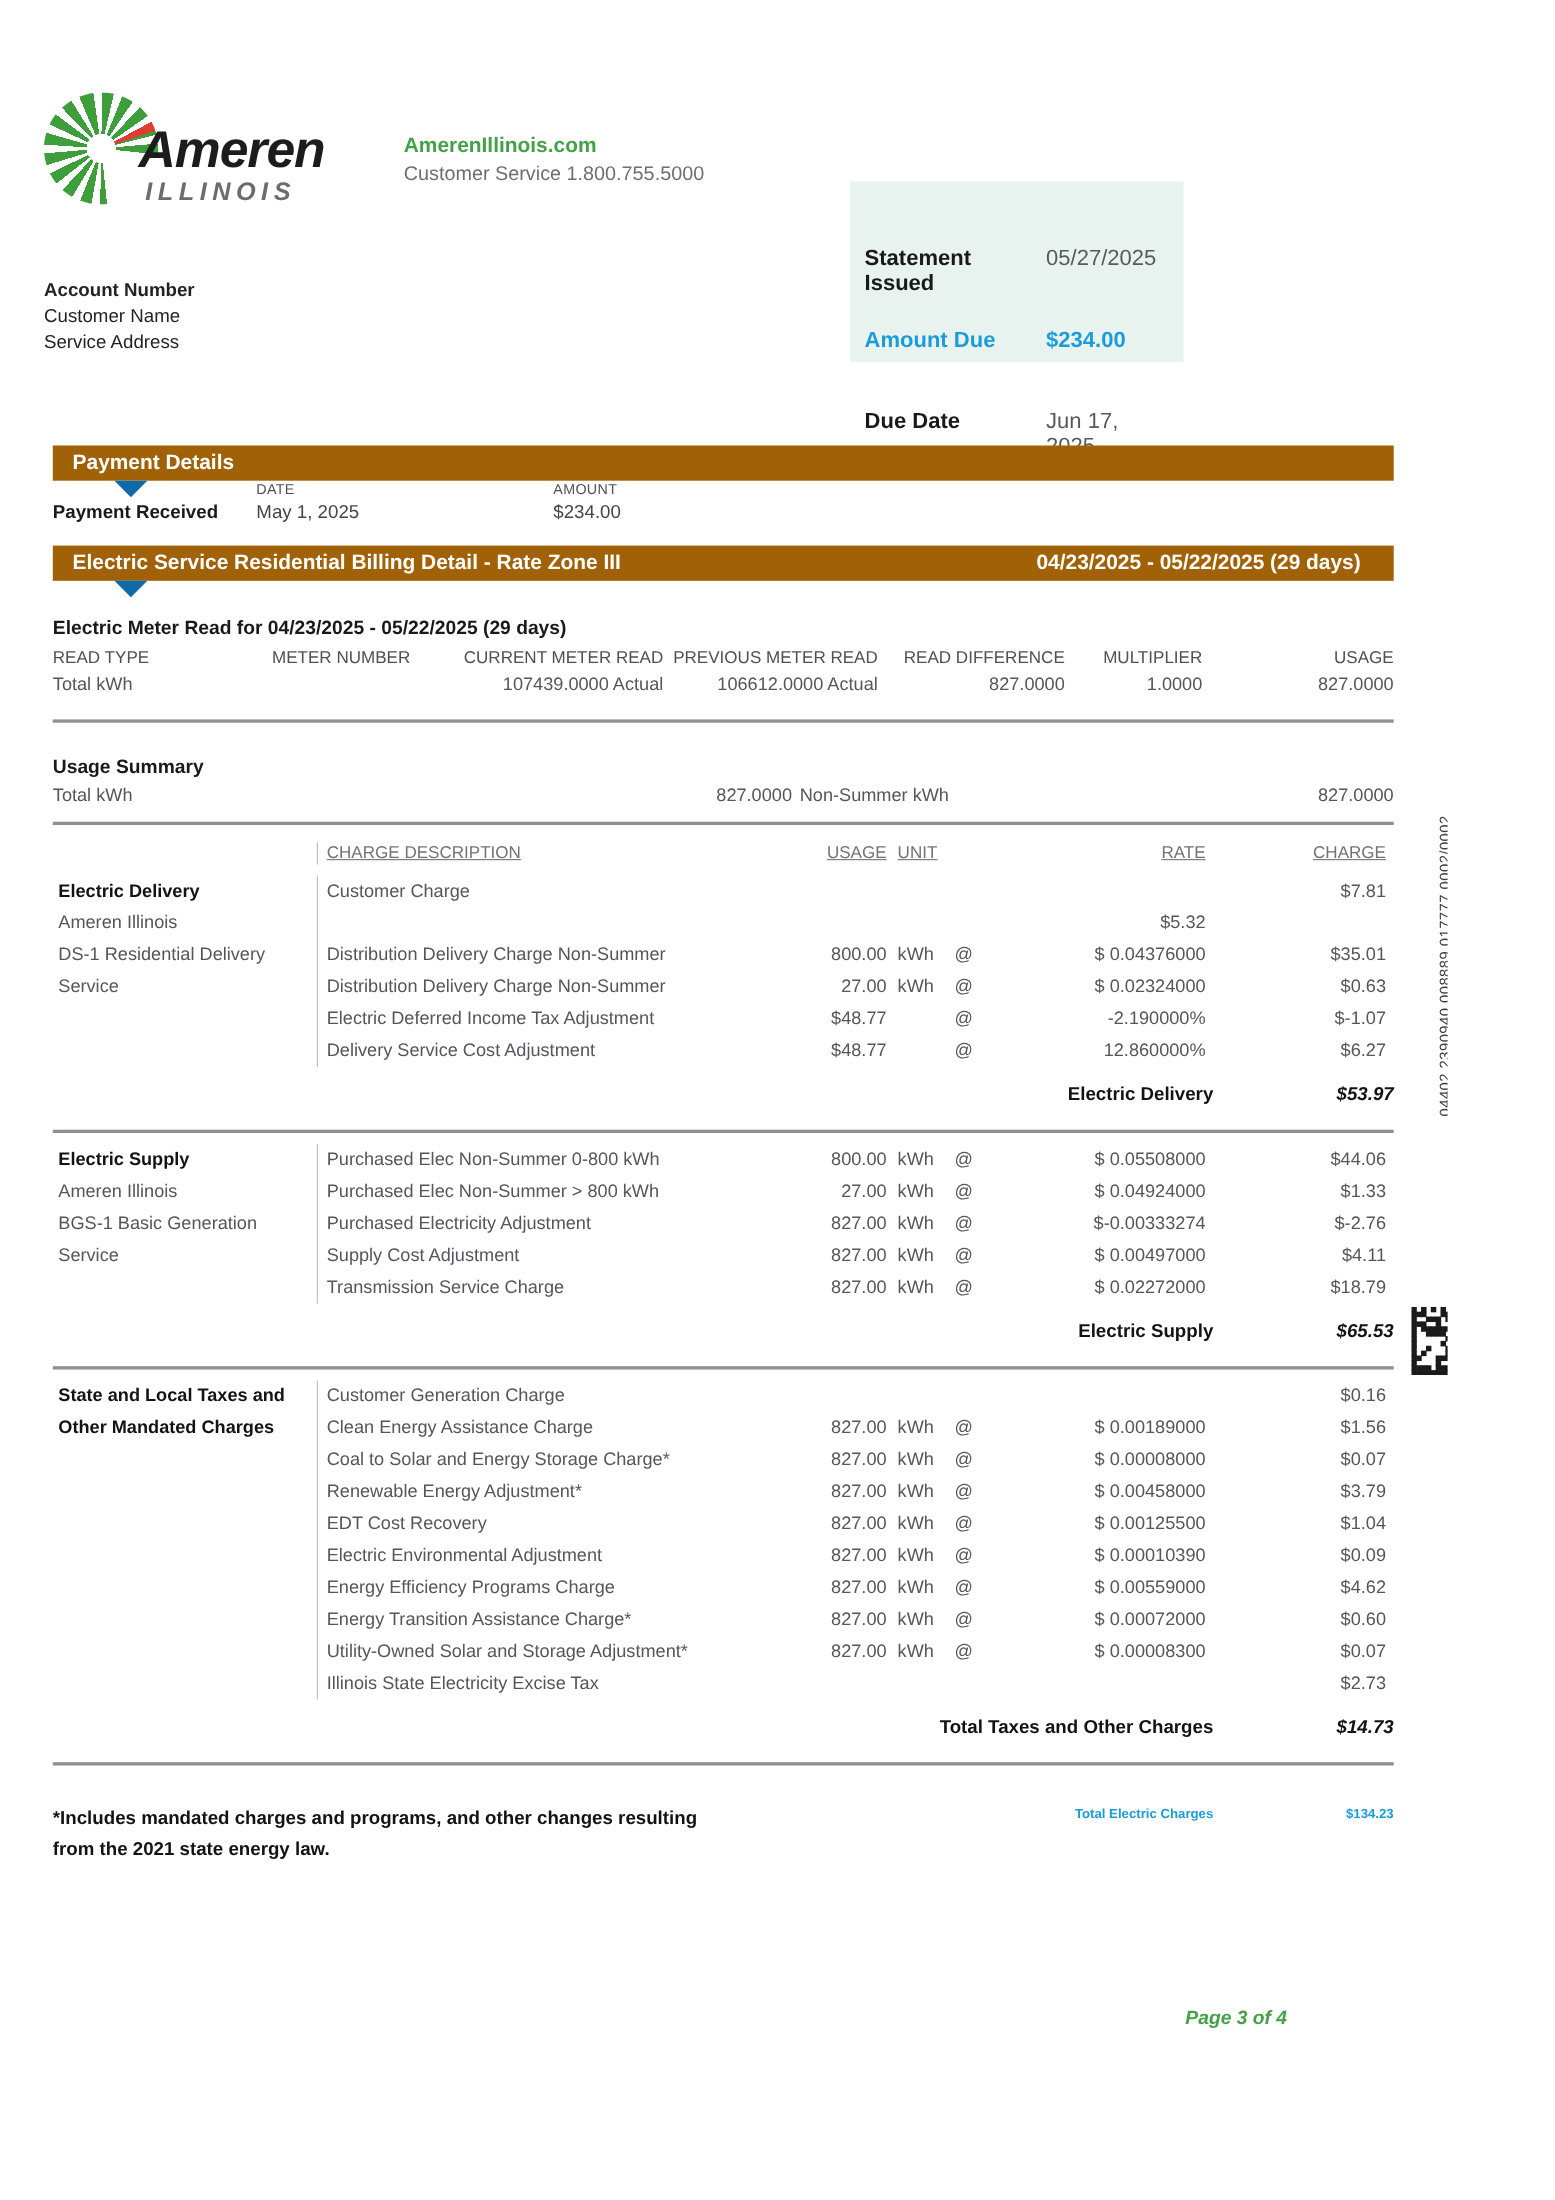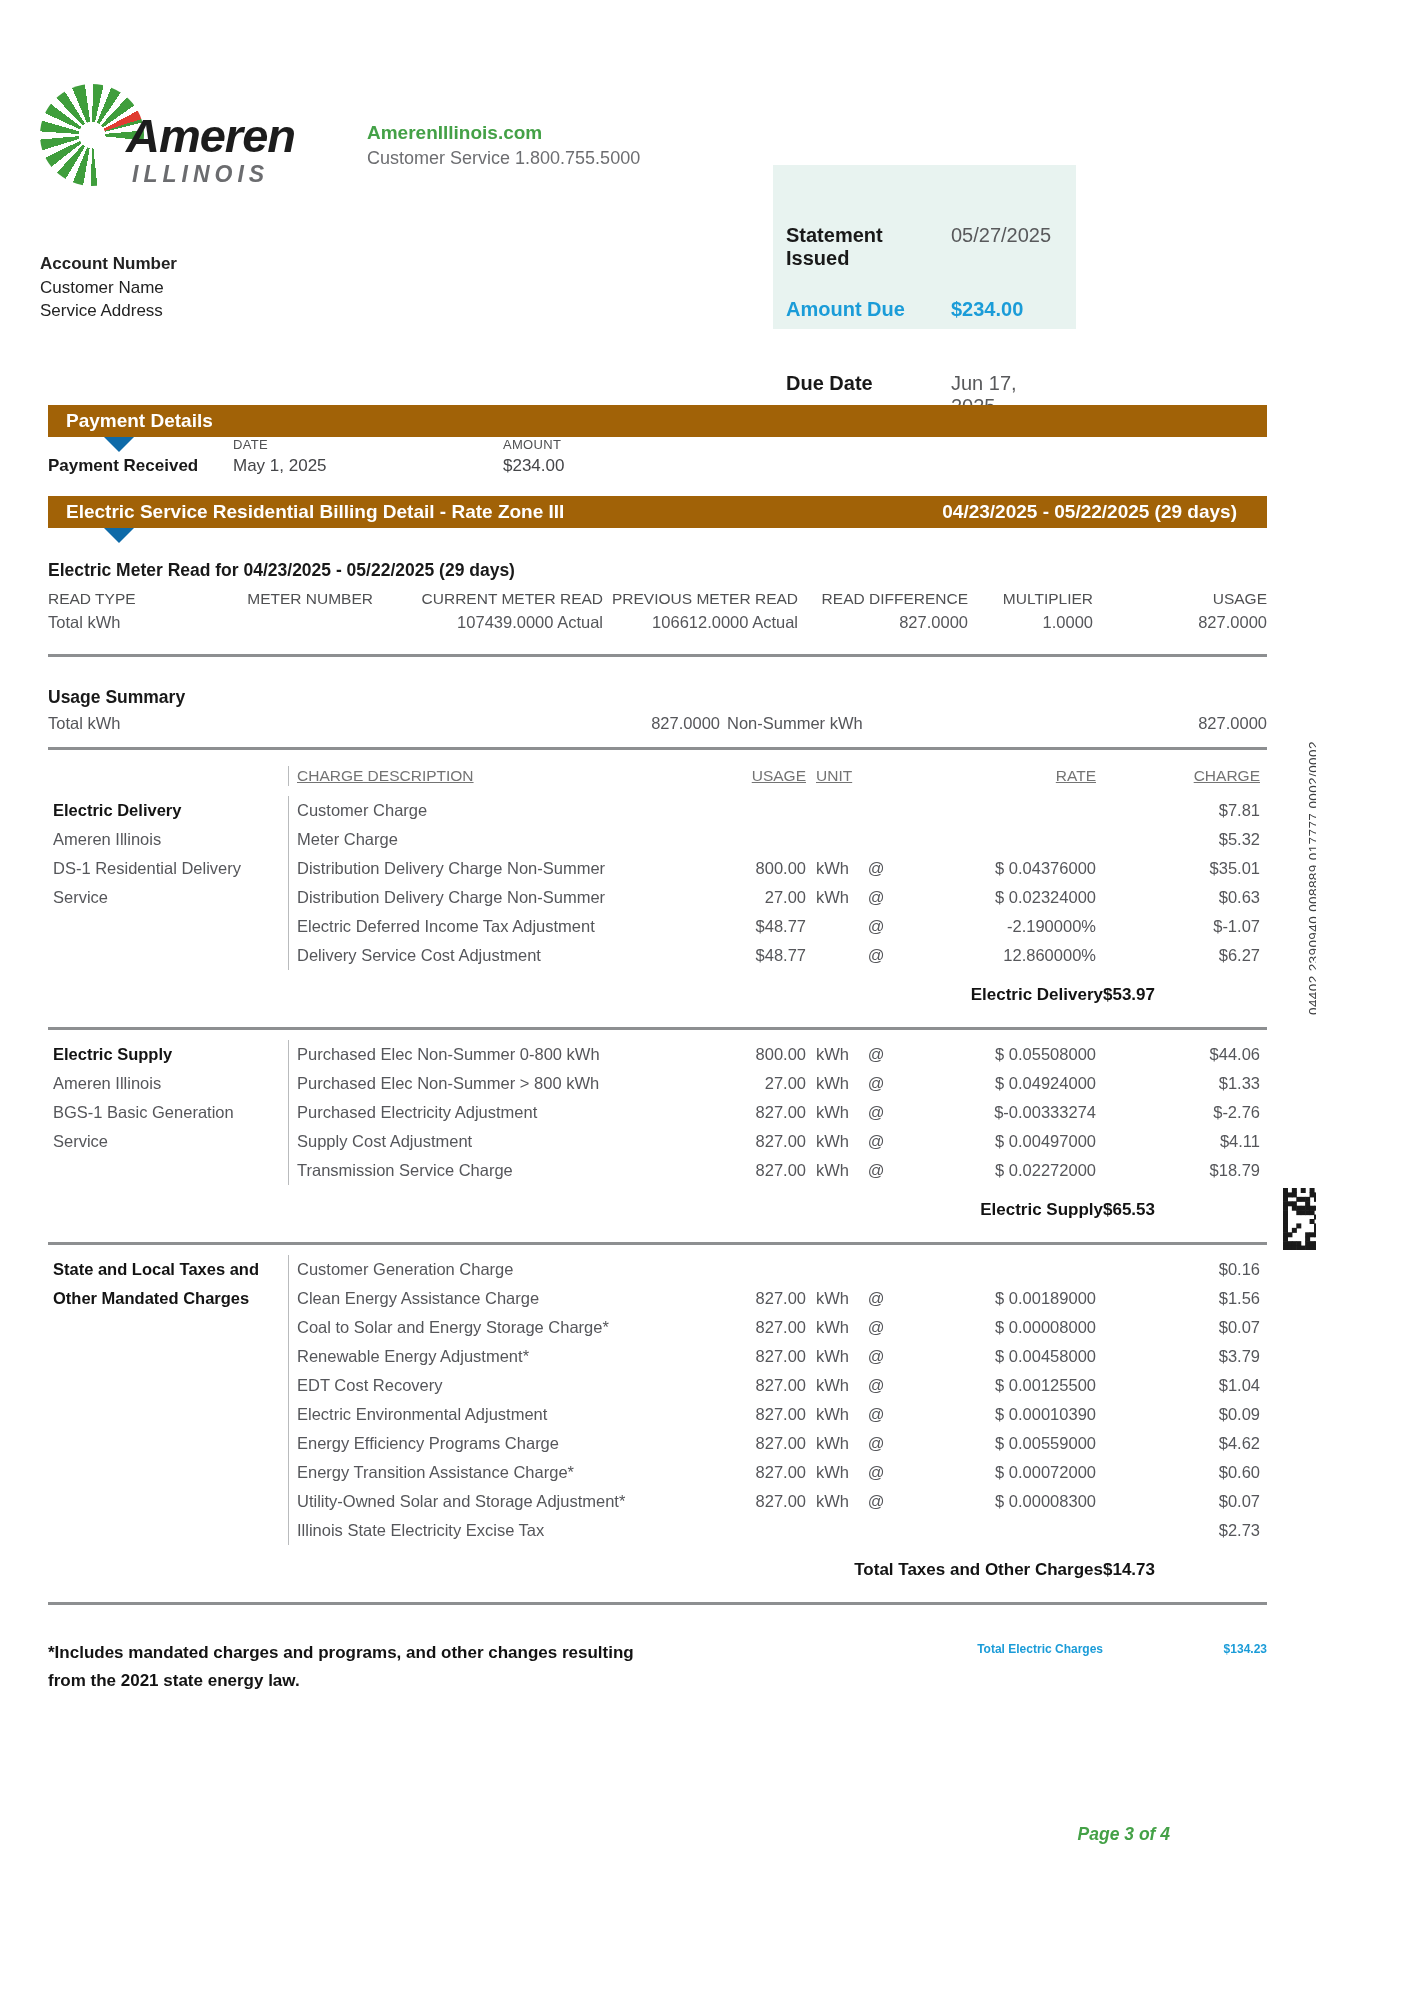--- a/index.html
+++ b/index.html
@@ -88,21 +88,21 @@
   .c-usage,.c-rate,.c-charge { text-align:right; }
   .c-unit { padding-left:10px; }
   .c-at { text-align:center; }
   .sec-rows { border-left:1px solid #b9bbbd; }
   .section { margin-top:10px; }
   .sec-side { font-size:16.5px; line-height:29px; color:#55565a; padding-left:5px; }
   .sec-side .bold { font-weight:bold; color:#131313; }
   .sub-wrap { margin:15px 0 22px; }
   .crow-sub { display:grid; grid-template-columns:1fr 164px; font-weight:bold; color:#131313; font-size:17px; }
   .crow-sub .sub-label { text-align:right; }
-  .crow-sub .sub-value { text-align:left; }
+  .crow-sub .sub-value { text-align:right;font-style:italic; }
 
   .footer { display:flex; margin-top:34px; }
   .note { width:620px; font-weight:bold; font-size:17px; line-height:1.65; color:#131313; }
   .ftotal { flex:1; display:grid; grid-template-columns:1fr 164px; font-weight:bold; color:#1b9cd8; font-size:12px; padding-top:3px; }
   .ftotal div { text-align:right; }
 
   .side-ref {
     position:absolute; left:1306px; top:735px; height:280px; width:26px;
     writing-mode:vertical-rl; transform:rotate(180deg);
     font-size:13.5px; color:#3c3d3f; letter-spacing:0.4px; white-space:nowrap;
@@ -233,21 +233,20 @@
   <div class="crow">
     <div class="c-desc">Customer Charge</div>
     <div class="c-usage"></div>
     <div class="c-unit"></div>
     <div class="c-at"></div>
     <div class="c-rate"></div>
     <div class="c-charge">$7.81</div>
   </div>
 
   <div class="crow">
-    <div class="c-desc">Meter Charge</div>
     <div class="c-usage"></div>
     <div class="c-unit"></div>
     <div class="c-at"></div>
     <div class="c-rate"></div>
     <div class="c-charge">$5.32</div>
   </div>
 
   <div class="crow">
     <div class="c-desc">Distribution Delivery Charge Non-Summer</div>
     <div class="c-usage">800.00</div>

